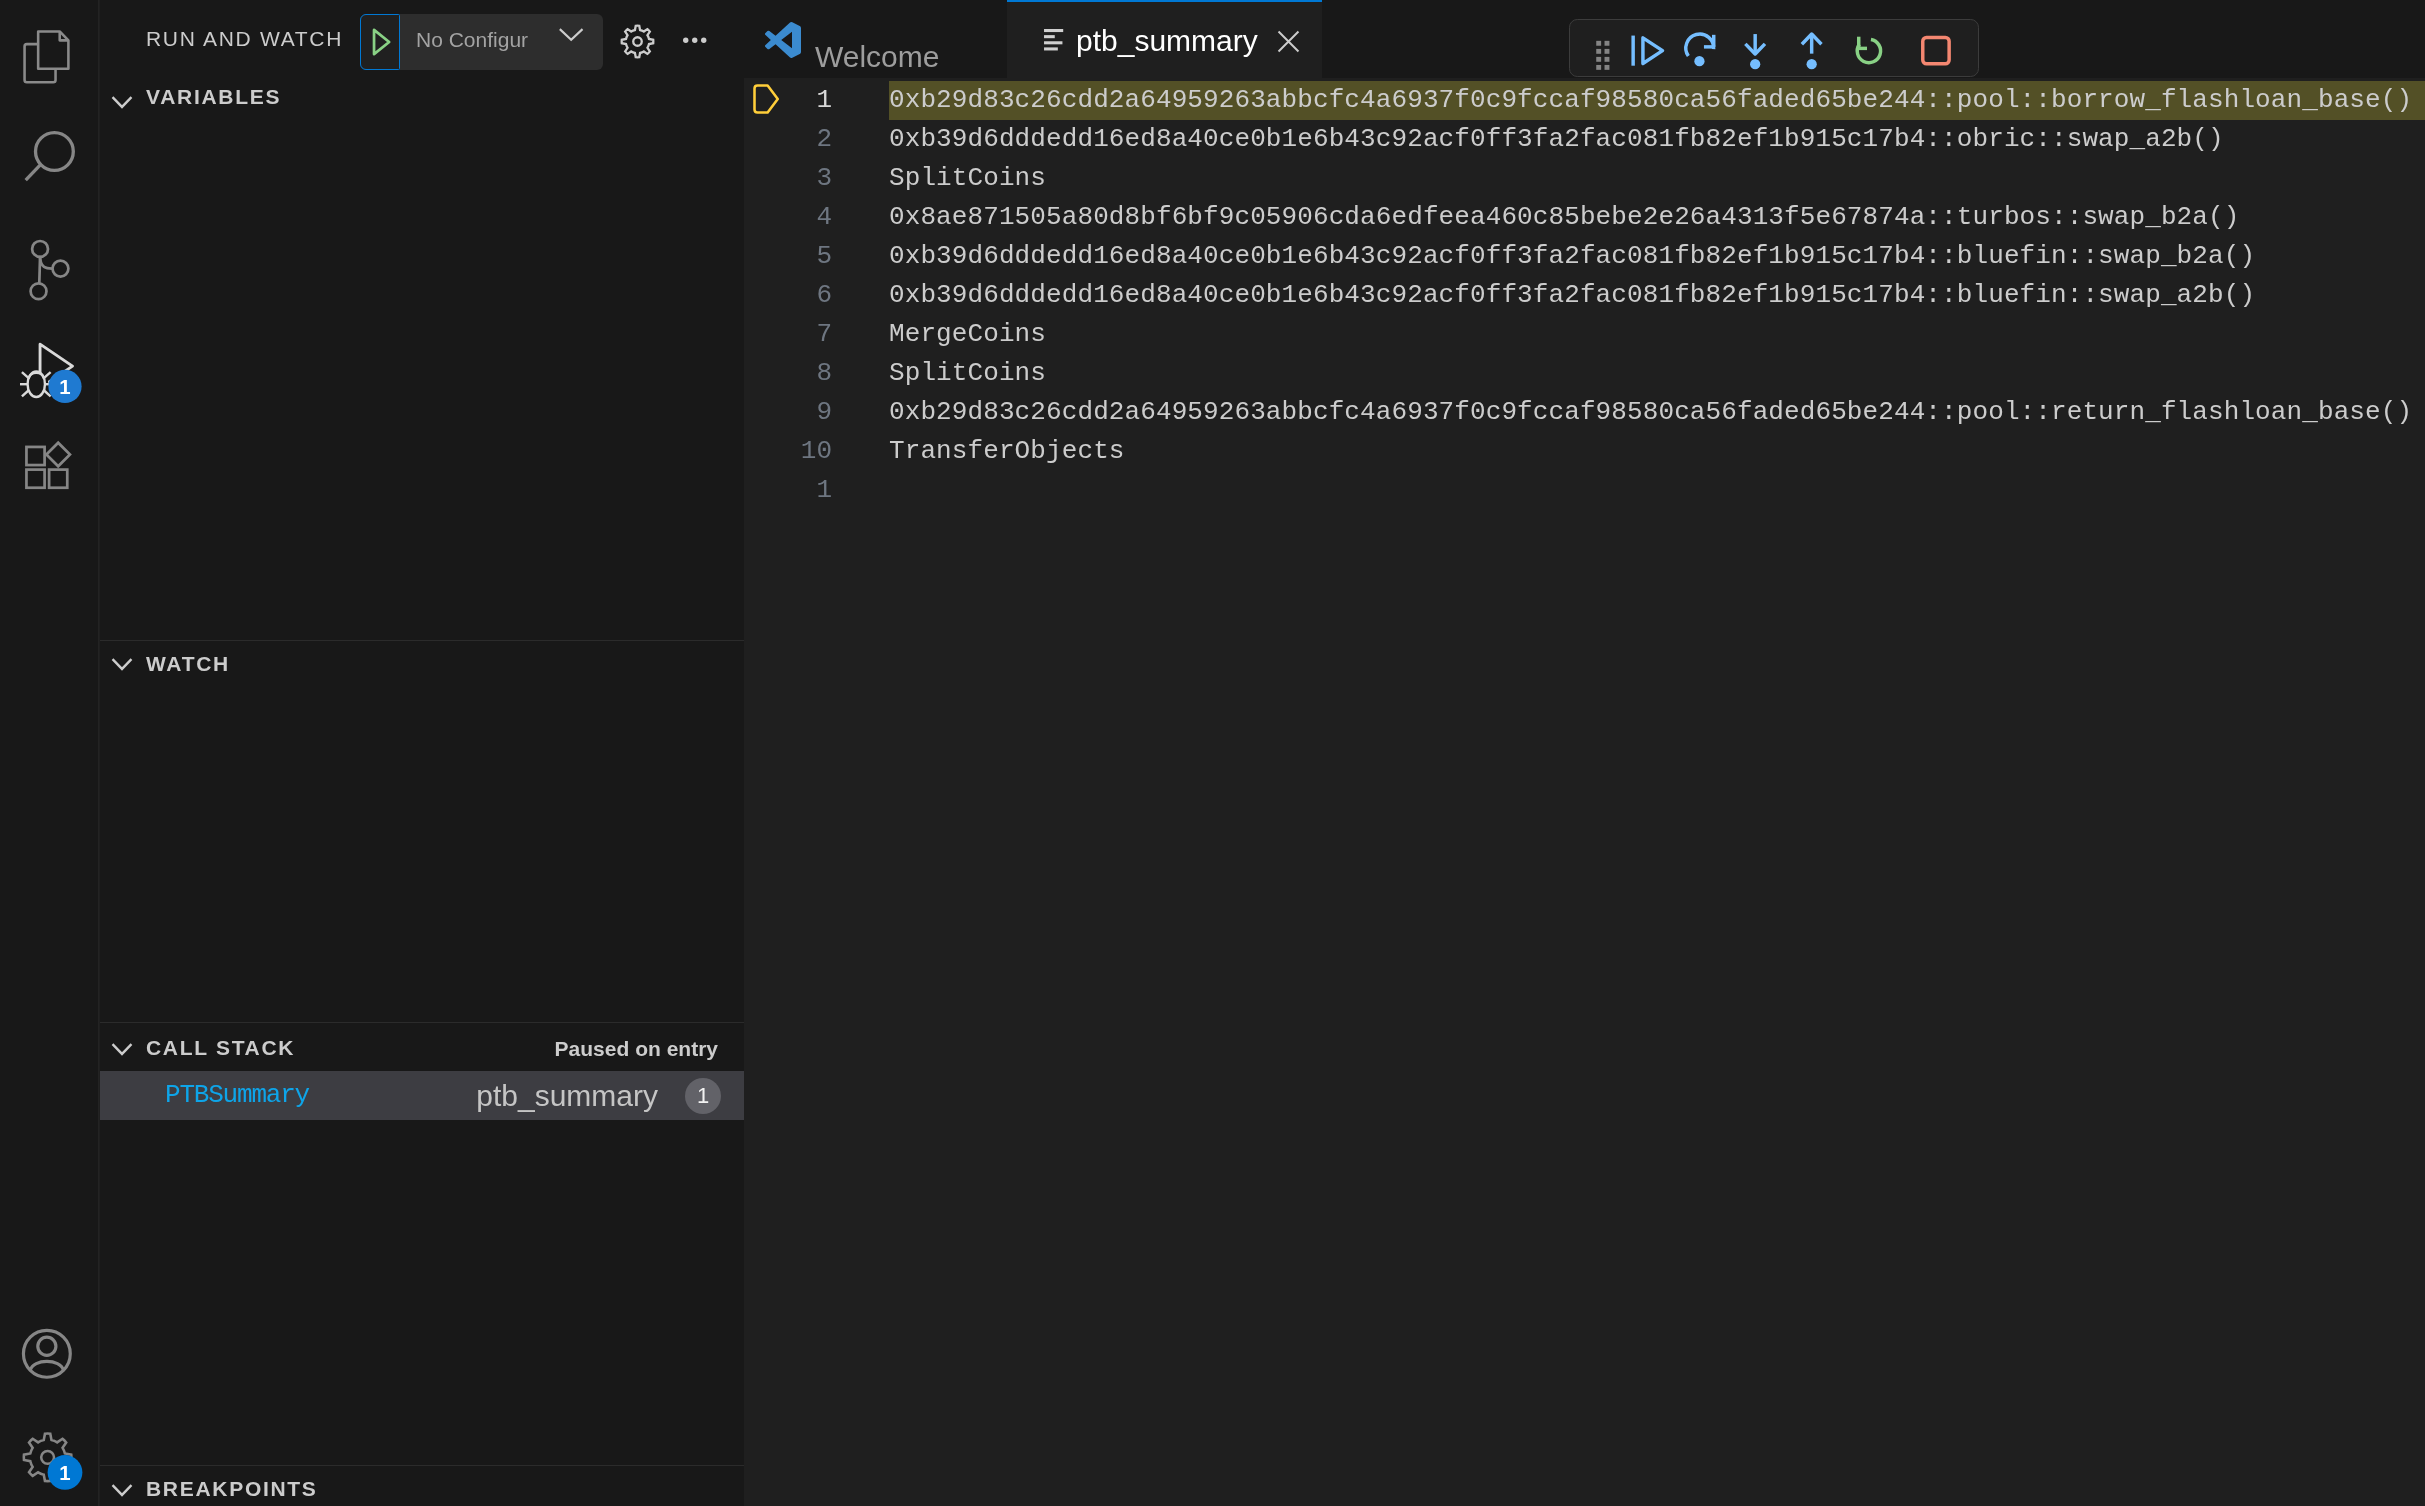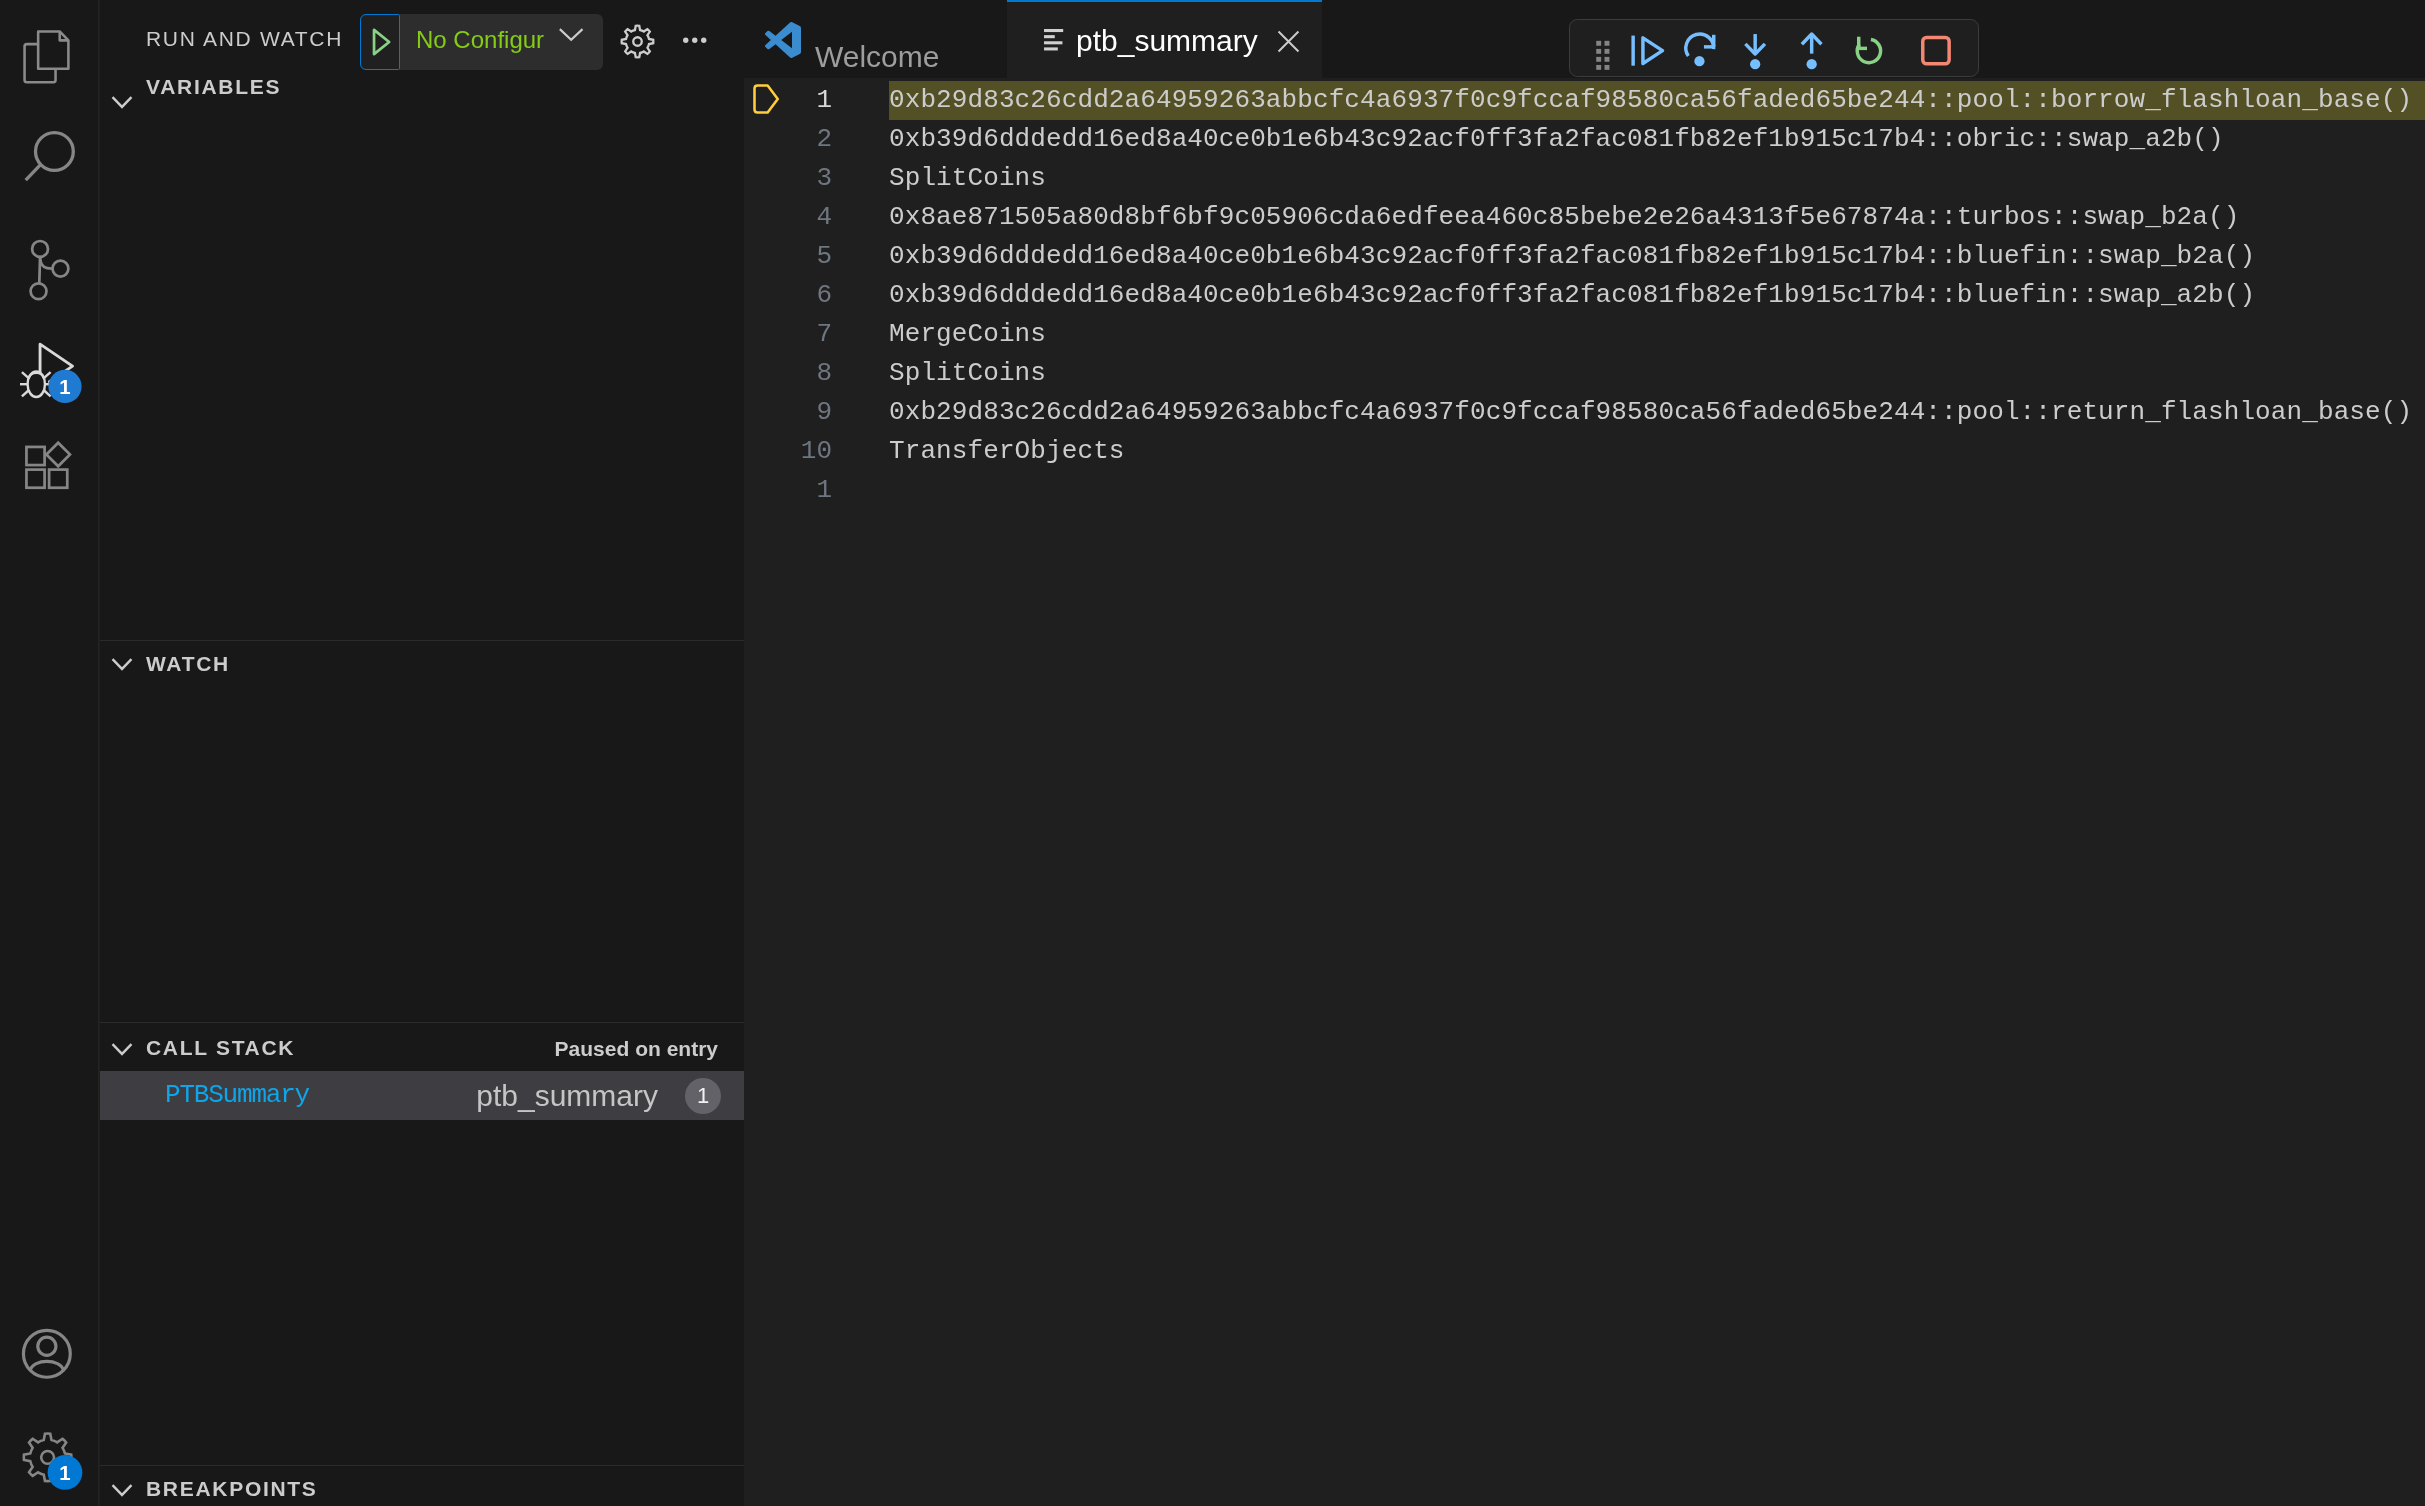--- a/index.html
+++ b/index.html
@@ -82,37 +82,37 @@
   <text x="86" y="1955" font-size="27" font-weight="bold" fill="#ffffff" text-anchor="middle" font-family="Liberation Sans">1</text>
 </svg>
 
 <div class="abs" style="left:146px;top:24px;height:30px;line-height:30px;font-size:21px;letter-spacing:1.7px;color:#cccccc;">RUN AND WATCH</div>
 <div class="abs" style="left:360px;top:14.4px;width:243px;height:56px;background:#2d2d2d;border-radius:6px;"></div>
 <div class="abs" style="left:360px;top:14.4px;width:40px;height:56px;background:#202020;border:1.5px solid #0078d4;border-radius:6px 1.5px 1.5px 6px;"></div>
 <svg class="abs" style="left:360px;top:14.4px;" width="243" height="56" viewBox="0 0 321 74" fill="none">
   <path d="M18.5 21 L38.5 37 L18.5 53 Z" stroke="#89d185" stroke-width="3.6" fill="none" stroke-linejoin="round"></path>
   <path d="M264 20 L279 34 L294 20" stroke="#cccccc" stroke-width="2.8" fill="none"></path>
 </svg>
-<div class="abs" style="left:416px;top:25px;height:30px;line-height:30px;font-size:24px;color:#84cc16;">No Configur</div>
+<div class="abs" style="left:416px;top:25px;height:30px;line-height:30px;font-size:21px;color:#a3a3a3;">No Configur</div>
 <svg class="abs" style="left:620px;top:23.5px;" width="35" height="35" viewBox="0 0 46 46" fill="none">
   <g transform="translate(23,23) scale(0.66)">
     <path d="M-5.1,-22.9 L-3.5,-31.3 A31.5,31.5 0 0 1 3.5,-31.3 L5.1,-22.9 A23.5,23.5 0 0 1 12.6,-19.8 L19.7,-24.6 A31.5,31.5 0 0 1 24.6,-19.7 L19.8,-12.6 A23.5,23.5 0 0 1 22.9,-5.1 L31.3,-3.5 A31.5,31.5 0 0 1 31.3,3.5 L22.9,5.1 A23.5,23.5 0 0 1 19.8,12.6 L24.6,19.7 A31.5,31.5 0 0 1 19.7,24.6 L12.6,19.8 A23.5,23.5 0 0 1 5.1,22.9 L3.5,31.3 A31.5,31.5 0 0 1 -3.5,31.3 L-5.1,22.9 A23.5,23.5 0 0 1 -12.6,19.8 L-19.7,24.6 A31.5,31.5 0 0 1 -24.6,19.7 L-19.8,12.6 A23.5,23.5 0 0 1 -22.9,5.1 L-31.3,3.5 A31.5,31.5 0 0 1 -31.3,-3.5 L-22.9,-5.1 A23.5,23.5 0 0 1 -19.8,-12.6 L-24.6,-19.7 A31.5,31.5 0 0 1 -19.7,-24.6 L-12.6,-19.8 A23.5,23.5 0 0 1 -5.1,-22.9 Z" stroke="#cccccc" stroke-width="4.6" fill="none"></path>
     <circle cx="0" cy="0" r="8.5" stroke="#cccccc" stroke-width="4.6" fill="none"></circle>
   </g>
 </svg>
 <svg class="abs" style="left:679px;top:35px;" width="33" height="10.6" viewBox="0 0 44 14">
   <circle cx="9" cy="7" r="3.6" fill="#cccccc"></circle>
   <circle cx="21" cy="7" r="3.6" fill="#cccccc"></circle>
   <circle cx="33" cy="7" r="3.6" fill="#cccccc"></circle>
 </svg>
 
 <svg class="abs" style="left:111px;top:94px;" width="22" height="16" viewBox="0 0 29 21">
     <path d="M2 4 L14.5 17 L27 4" stroke="#cccccc" stroke-width="3.1" fill="none"></path>
   </svg>
-<div class="sechead" style="left:146px;top:72px;text-align:right;">VARIABLES</div>
+<div class="sechead" style="left:146px;top:82px;text-align:right;">VARIABLES</div>
 
 <div class="sep" style="top:640px;"></div>
 <svg class="abs" style="left:111px;top:656px;" width="22" height="16" viewBox="0 0 29 21">
     <path d="M2 4 L14.5 17 L27 4" stroke="#cccccc" stroke-width="3.1" fill="none"></path>
   </svg>
 <div class="sechead" style="left:146px;top:649px;">WATCH</div>
 
 <div class="sep" style="top:1022px;"></div>
 <svg class="abs" style="left:111px;top:1041px;" width="22" height="16" viewBox="0 0 29 21">
     <path d="M2 4 L14.5 17 L27 4" stroke="#cccccc" stroke-width="3.1" fill="none"></path>

